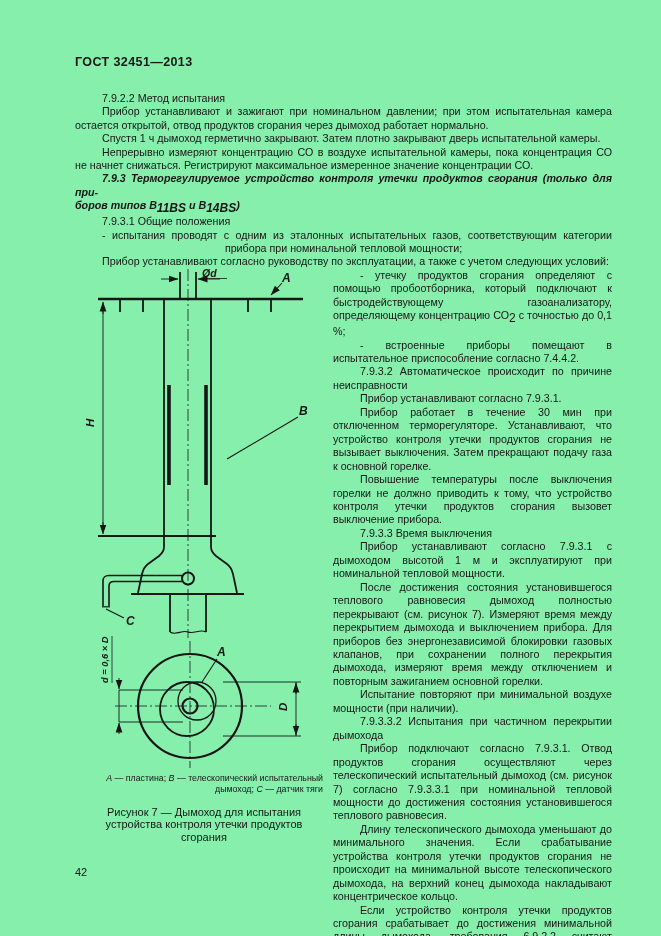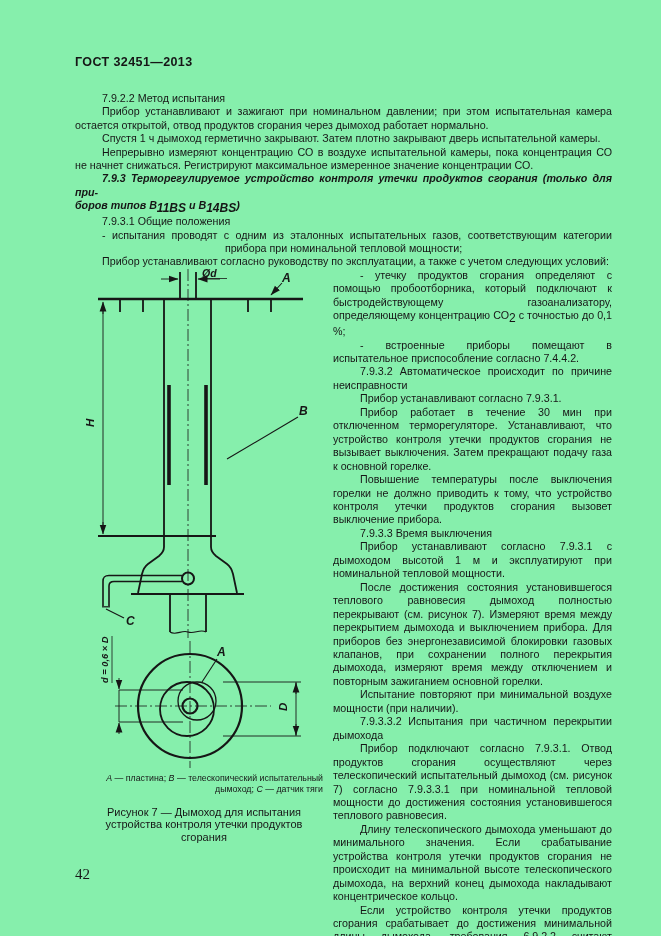--- a/index.html
+++ b/index.html
@@ -19,21 +19,21 @@
   .ss { font-size:12px; vertical-align:-2.5px; letter-spacing:0; }
   .columns { display:flex; margin-top:0; }
   .left-col { width:258px; flex:none; }
   .right-col { flex:1; font-size:10.7px; line-height:13.45px; text-align:justify; }
   .right-col p { margin:0; text-indent:27px; }
   .figure-svg { display:block; }
   .figure-svg text { fill:#161616; font-family:"Liberation Sans", sans-serif; }
   .legend { font-size:8.8px; line-height:11.5px; text-align:right; margin-top:4px; padding:0 10px; }
   .legend i { font-style:italic; }
   .caption { font-size:11px; line-height:12.6px; text-align:center; width:228px; margin:10px auto 17px; }
-  .page-number { font-size:15px; margin-top:22px;font-family:Liberation Serif, serif; }
+  .page-number { font-size:11px; margin-top:22px; }
 </style>
 </head>
 <body>
 
 <div class="page">
 
   <div class="doc-header">ГОСТ  32451—2013</div>
 
   <div class="top-text">
     <p>7.9.2.2  Метод испытания</p>

